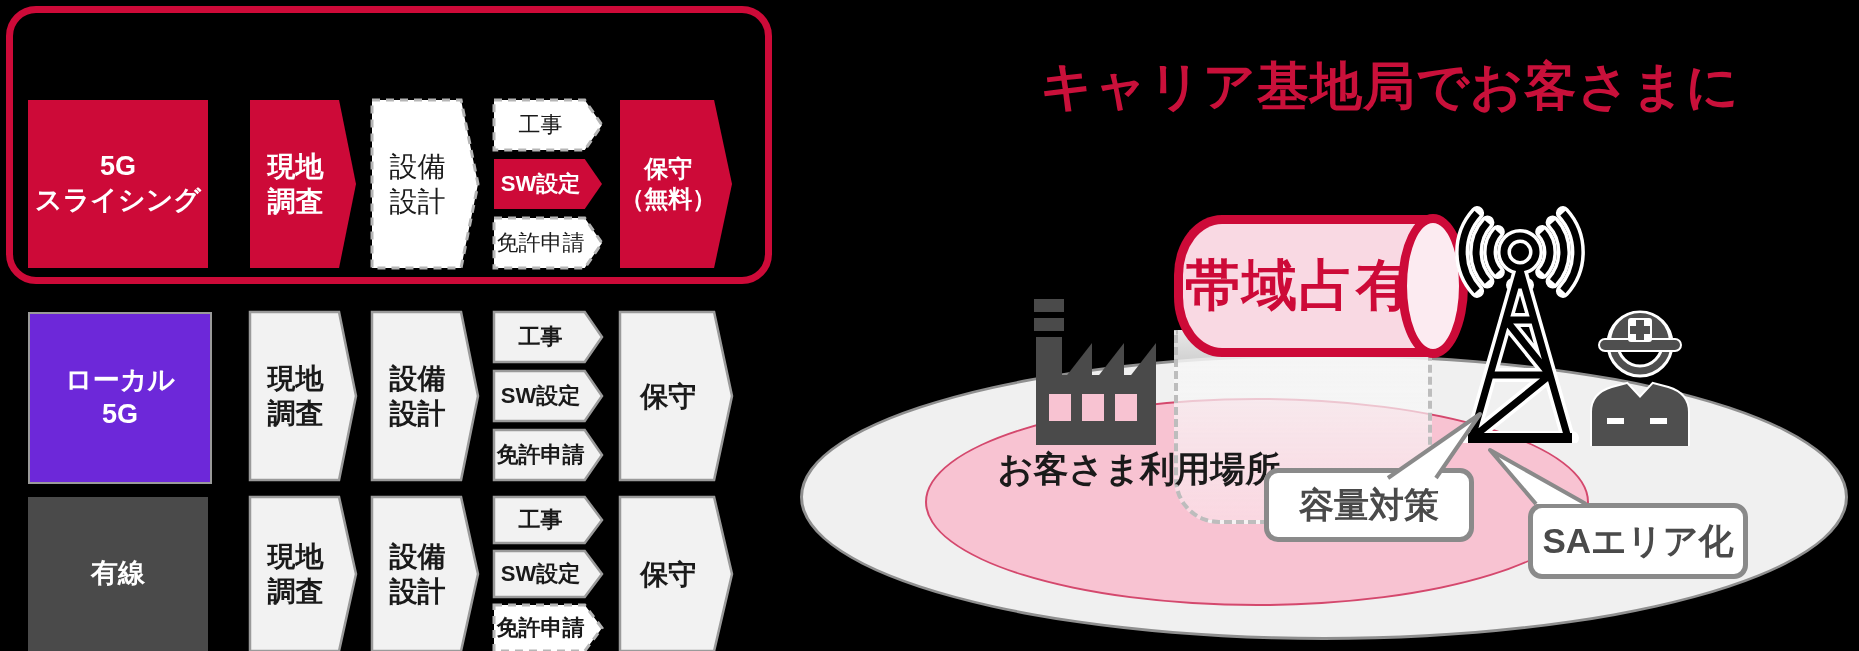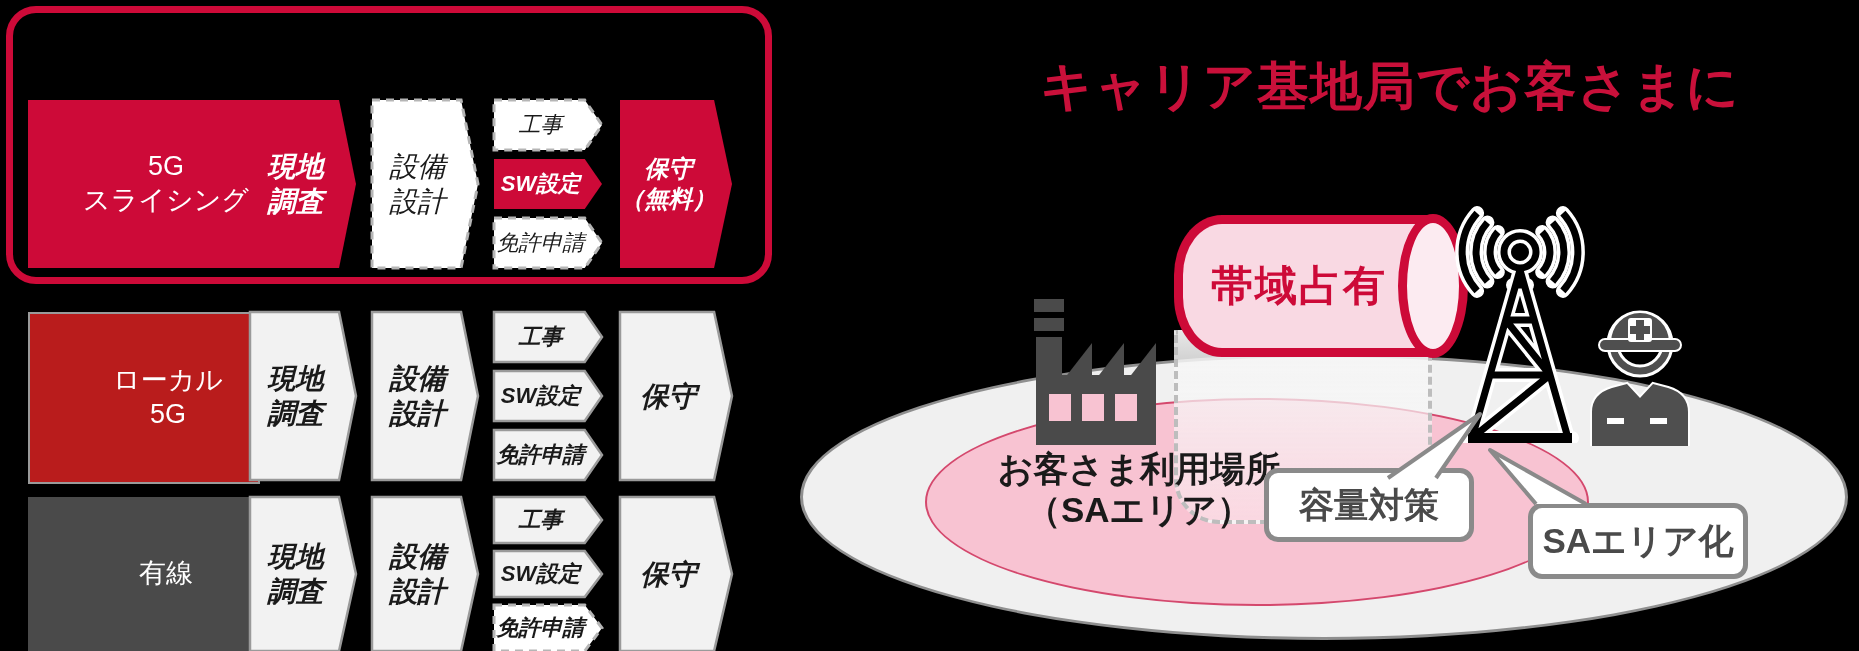--- a/index.html
+++ b/index.html
@@ -8,32 +8,32 @@
     font-family:"Liberation Sans","DejaVu Sans",sans-serif;
   }
   .abs{position:absolute;}
   
   #highlight-frame{
     left:6px;top:6px;width:752px;height:264px;
     border:7px solid #cd0a38;border-radius:30px;background:transparent;
   }
   .label-box{
     display:flex;flex-direction:column;align-items:center;justify-content:center;
-    text-align:center;font-weight:normal;color:#fff;line-height:1.25;padding-left:48px;
+    text-align:center;font-weight:bold;color:#fff;line-height:1.25;
   }
   .arrow{position:absolute;}
   .arrow svg{position:absolute;left:0;top:0;width:100%;height:100%;overflow:visible;}
   .arrow polygon{vector-effect:non-scaling-stroke;}
   .arrow .fill-red{fill:#cd0a38;stroke:none;}
   .arrow .fill-dashed{fill:#ffffff;stroke:#b5b5b5;stroke-width:3;stroke-dasharray:8 6;}
   .arrow .fill-gray{fill:#f2f2f2;stroke:#9a9a9a;stroke-width:2.5;}
   .arrow-label{
     position:absolute;left:0;top:0;right:14%;bottom:0;
     display:flex;flex-direction:column;align-items:center;justify-content:center;
-    text-align:right;line-height:1.25;font-style:italic;
+    text-align:right;line-height:1.25;
   }
   .t-white{color:#fff;font-weight:bold;}
   .t-black-bold{color:#1a1a1a;font-weight:bold;}
   .t-black-reg{color:#1a1a1a;font-weight:normal;}
   .fs26{font-size:28px;} .fs24{font-size:24px;} .fs22{font-size:22px;}
   
   #headline{
     left:1040px;top:52px;width:520px;text-align:center;
     color:#c9103a;font-size:52px;font-weight:bold;letter-spacing:1px;white-space:nowrap;
   }
@@ -53,21 +53,21 @@
   #cylinder-body{
     left:1174px;top:215px;width:250px;height:124px;
     background:#f9d9e3;border:9px solid #cd0a38;
     border-radius:48px 0 0 48px / 60px 0 0 60px;border-right:none;
     display:flex;align-items:center;justify-content:center;
   }
   #cylinder-cap{
     left:1398px;top:214px;width:52px;height:126px;border-radius:50%;
     background:#fcebf1;border:9px solid #cd0a38;
   }
-  #cylinder-label{color:#cd0a38;font-size:42px;font-weight:bold;letter-spacing:2px;padding-right:18px;}
+  #cylinder-label{color:#cd0a38;font-size:55px;font-weight:bold;letter-spacing:2px;padding-right:18px;}
   #area-label{
     left:984px;top:448px;width:310px;text-align:center;color:#1a1a1a;
     font-size:35px;font-weight:bold;line-height:1.18;
   }
   .bubble{
     position:absolute;background:#fff;border:5px solid #8a8a8a;border-radius:14px;
     display:flex;align-items:center;justify-content:center;
     color:#4a4a4a;font-size:35px;font-weight:bold;
   }
   .tail{position:absolute;overflow:visible;}
@@ -129,21 +129,21 @@
   <div class="arrow" style="left:620px;top:100px;width:112px;height:168px;">
     <svg viewBox="0 0 100 100" preserveAspectRatio="none">
         <polygon class="fill-red" points="0,0 84,0 100,50 84,100 0,100"></polygon>
       </svg>
     <div class="arrow-label t-white fs24">
       <span>保守</span>
       <span>（無料）</span>
     </div>
   </div>
 
-  <div class="abs label-box" style="left:28px;top:312px;width:180px;height:168px;background:#b91c1c;border:2px solid #9a9a9a;font-size:27px;">
+  <div class="abs label-box" style="left:28px;top:312px;width:180px;height:168px;background:#6d28d9;border:2px solid #9a9a9a;font-size:27px;">
     <span>ローカル</span>
     <span>5G</span>
   </div>
   <div class="arrow" style="left:250px;top:312px;width:106px;height:168px;">
     <svg viewBox="0 0 100 100" preserveAspectRatio="none">
         <polygon class="fill-gray" points="0,0 84,0 100,50 84,100 0,100"></polygon>
       </svg>
     <div class="arrow-label t-black-bold fs26">
       <span>現地</span>
       <span>調査</span>
@@ -306,21 +306,20 @@
     <rect x="48" y="22" width="24" height="24" rx="3" fill="#ffffff"></rect>
     <rect x="56" y="24" width="8" height="20" fill="#4f4f4f"></rect>
     <rect x="50" y="30" width="20" height="8" fill="#4f4f4f"></rect>
     <path d="M12,150 L12,116 Q12,98 32,92 L47,88 L60,102 L73,88 L88,92 Q108,98 108,116 L108,150 Z" fill="#4f4f4f" stroke="#ffffff" stroke-width="4" paint-order="stroke"></path>
     <rect x="27" y="122" width="17" height="6" fill="#ffffff"></rect>
     <rect x="70" y="122" width="17" height="6" fill="#ffffff"></rect>
   </svg>
 
   <div id="area-label" class="abs">
     <div>お客さま利用場所</div>
-    <div>（SAエリア）</div>
   </div>
 
   <div class="bubble" style="left:1264px;top:468px;width:200px;height:64px;text-align:center;">
     <span>容量対策</span>
   </div>
   <svg class="tail" style="left:1378px;top:410px;" width="110" height="70" viewBox="0 0 110 70">
     <path d="M10,68 L102,4 L58,68"></path>
   </svg>
 
   <div class="bubble" style="left:1528px;top:497px;width:210px;height:66px;margin-top:6px;">

